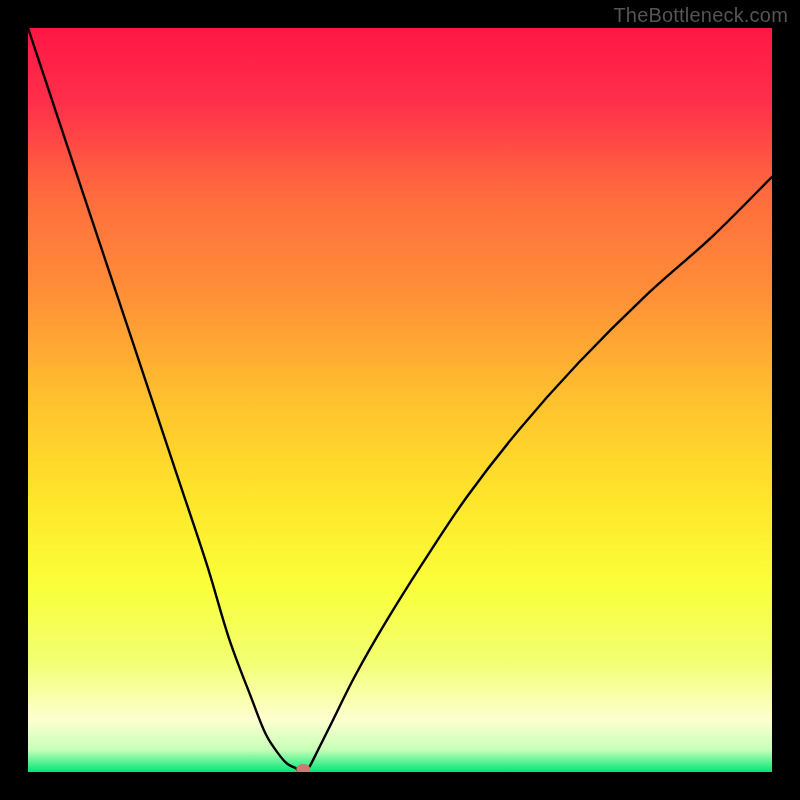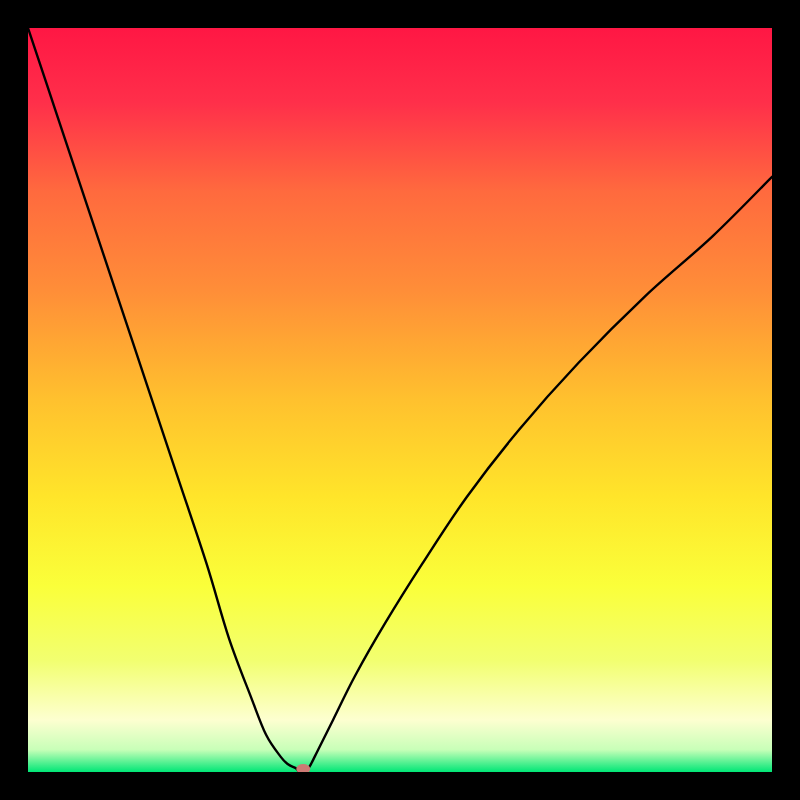--- a/index.html
+++ b/index.html
@@ -39,20 +39,21 @@
     font-weight: 500;
     letter-spacing: 0.2px;
     user-select: none;
   }
 </style>
 </head>
 <body>
 
 <div class="frame">
 
+  <div class="watermark">TheBottleneck.com</div>
 
   <div class="plot-area">
     <svg viewBox="0 0 744 744" preserveAspectRatio="none">
       <defs>
         <linearGradient id="bg-grad" x1="0" y1="0" x2="0" y2="1">
             <stop offset="0%" stop-color="#ff1744"></stop>
             <stop offset="10%" stop-color="#ff2f4a"></stop>
             <stop offset="22%" stop-color="#ff6a3e"></stop>
             <stop offset="35%" stop-color="#ff8d38"></stop>
             <stop offset="50%" stop-color="#ffc12e"></stop>

